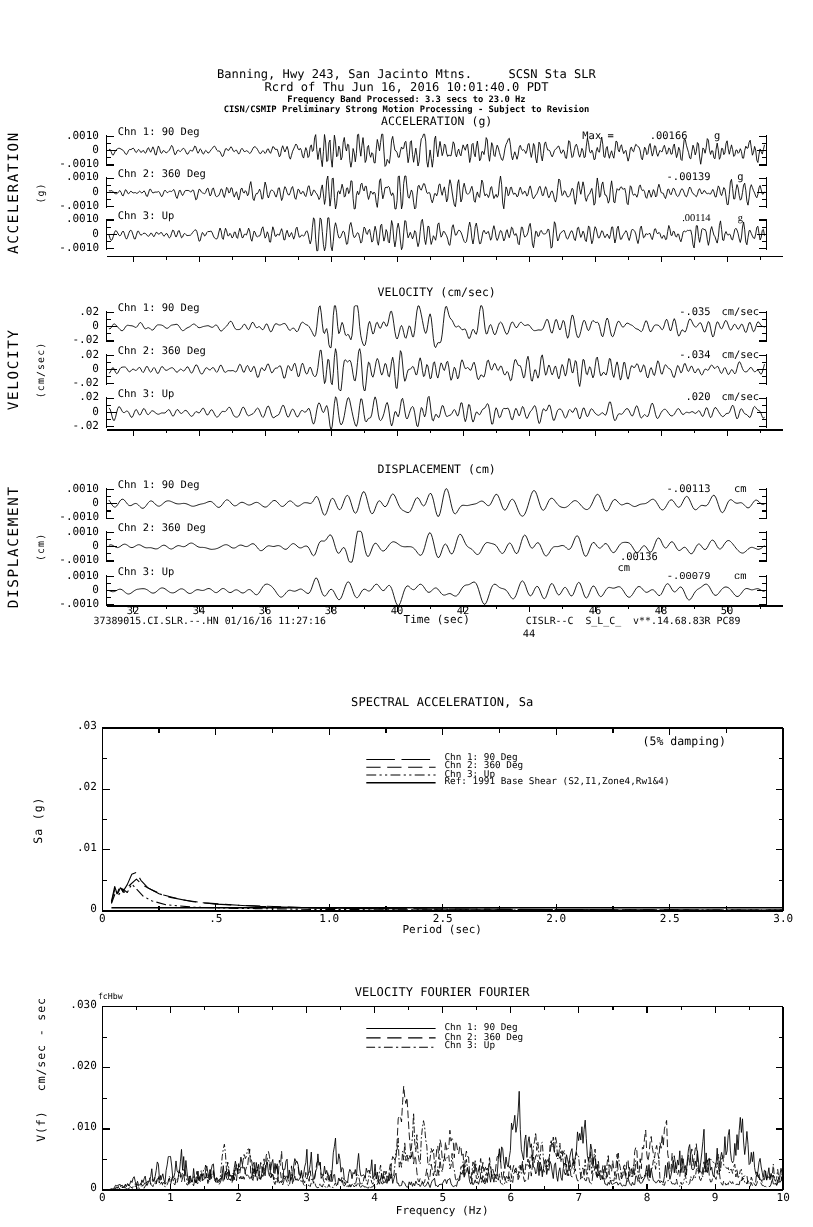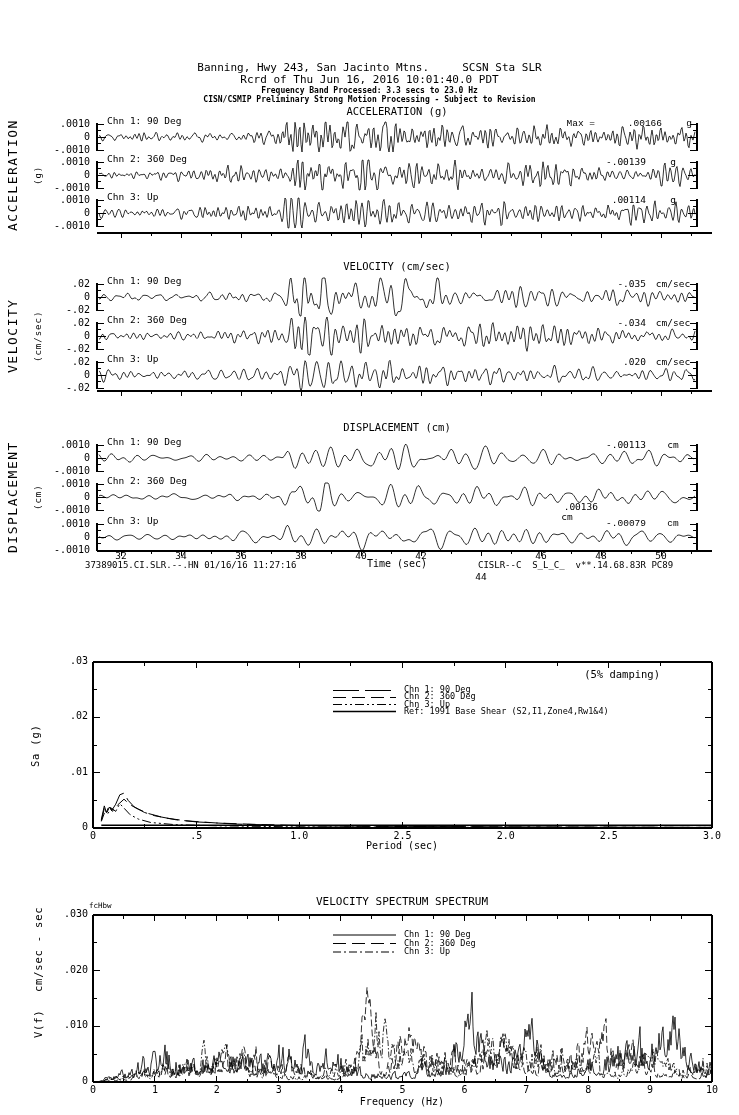--- a/index.html
+++ b/index.html
@@ -316,54 +316,55 @@
 
   <div class="lbl f11 ca" style="left:0;top:62;width:739px;top:62px">Banning, Hwy 243, San Jacinto Mtns.     SCSN Sta SLR</div>
   <div class="lbl f11 ca" style="left:0;top:74px;width:739px">Rcrd of Thu Jun 16, 2016 10:01:40.0 PDT</div>
   <div class="lbl f8 b ca" style="left:0;top:87px;width:739px">Frequency Band Processed: 3.3 secs to 23.0 Hz</div>
   <div class="lbl f8 b ca" style="left:0;top:96px;width:739px">CISN/CSMIP Preliminary Strong Motion Processing - Subject to Revision</div>
 
   <div class="lbl f10 ca" style="left:347px;top:559px;width:100px">Time (sec)</div>
   <div class="lbl f9" style="left:85px;top:561px">37389015.CI.SLR.--.HN 01/16/16 11:27:16</div>
   <div class="lbl f9" style="left:478px;top:561px">CISLR--C  S_L_C_  v**.14.68.83R PC89</div>
 
+  <div class="lbl f11 ca" style="left:97px;top:633px;width:610px">SPECTRAL ACCELERATION, Sa</div>
   <div class="lbl f105 ra" style="left:495px;top:669px;width:165px">(5% damping)</div>
   <div class="lbl f105 ls08 vert" style="left:30px;top:686px;height:120px;width:14px">Sa (g)</div>
   <div class="lbl f10 ca" style="left:352px;top:841px;width:100px">Period (sec)</div>
   <div class="lbl f85 leg" style="left:404px;top:686px">Chn 1: 90 Deg</div>
   <div class="lbl f85 leg" style="left:404px;top:693px">Chn 2: 360 Deg</div>
   <div class="lbl f85 leg" style="left:404px;top:700.5px">Chn 3: Up</div>
   <div class="lbl f85 leg" style="left:404px;top:708px">Ref: 1991 Base Shear (S2,I1,Zone4,Rw1&amp;4)</div>
 
-  <div class="lbl f11 ca" style="left:97px;top:896px;width:610px">VELOCITY SPECTRUM SPECTRUM</div>
+  <div class="lbl f11 ca" style="left:97px;top:896px;width:610px">VELOCITY FOURIER FOURIER</div>
   <div class="lbl f7" style="left:89px;top:902px">fcHbw</div>
   <div class="lbl f105 ls08 vert" style="left:33px;top:888px;height:122px;width:14px">cm/sec - sec</div>
   <div class="lbl f105 ls08 vert" style="left:33px;top:998px;height:52px;width:14px">V(f)</div>
   <div class="lbl f10 ca" style="left:337px;top:1097px;width:130px">Frequency (Hz)</div>
   <div class="lbl f85 leg" style="left:404px;top:931px">Chn 1: 90 Deg</div>
   <div class="lbl f85 leg" style="left:404px;top:939.5px">Chn 2: 360 Deg</div>
   <div class="lbl f85 leg" style="left:404px;top:948px">Chn 3: Up</div>
 <div class="lbl f105 ca" style="left: 97px; top: 106px; width: 600px;">ACCELERATION (g)</div>
     <div class="lbl f13 ls15 vert" style="left: 6px; top: 90px; width: 14px; height: 170px;">ACCELERATION</div>
     <div class="lbl f9 ls1 vert" style="left: 34px; top: 130px; width: 14px; height: 90px;">(g)</div>
     <div class="lbl f10 ra" style="left: 40px; top: 119px; width: 50px;">.0010</div>
     <div class="lbl f10 ra" style="left: 40px; top: 132px; width: 50px;">0</div>
     <div class="lbl f10 ra" style="left: 40px; top: 145px; width: 50px;">-.0010</div>
     <div class="lbl f95" style="left: 107px; top: 116px;">Chn 1: 90 Deg</div>
-    <div class="lbl f95 maxrow" style="left: 556px; top: 119px; width: 160px; font-family: Liberation Mono, monospace;"><span class="pfx">Max =</span><span class="val">.00166</span><span class="unit">g</span></div>
+    <div class="lbl f95 maxrow" style="left: 519px; top: 119px; width: 160px;"><span class="pfx">Max =</span><span class="val">.00166</span><span class="unit">g</span></div>
     <div class="lbl f10 ra" style="left: 40px; top: 157px; width: 50px;">.0010</div>
     <div class="lbl f10 ra" style="left: 40px; top: 170px; width: 50px;">0</div>
     <div class="lbl f10 ra" style="left: 40px; top: 183px; width: 50px;">-.0010</div>
     <div class="lbl f95" style="left: 107px; top: 154px;">Chn 2: 360 Deg</div>
     <div class="lbl f95 maxrow" style="left: 540px; top: 157px; width: 160px;"><span class="pfx"></span><span class="val">-.00139</span><span class="unit">g</span></div>
     <div class="lbl f10 ra" style="left: 40px; top: 195px; width: 50px;">.0010</div>
     <div class="lbl f10 ra" style="left: 40px; top: 208px; width: 50px;">0</div>
     <div class="lbl f10 ra" style="left: 40px; top: 221px; width: 50px;">-.0010</div>
     <div class="lbl f95" style="left: 107px; top: 192px;">Chn 3: Up</div>
-    <div class="lbl f95 maxrow" style="left: 540px; top: 195px; width: 160px;"><span class="pfx"></span><span class="val">.00114</span><span class="unit">g</span></div>
+    <div class="lbl f95 maxrow" style="left: 540px; top: 195px; width: 160px; font-family: Liberation Serif, serif;"><span class="pfx"></span><span class="val">.00114</span><span class="unit">g</span></div>
     <div class="lbl f105 ca" style="left: 97px; top: 261px; width: 600px;">VELOCITY (cm/sec)</div>
     <div class="lbl f13 ls15 vert" style="left: 6px; top: 251px; width: 14px; height: 170px;">VELOCITY</div>
     <div class="lbl f9 ls1 vert" style="left: 34px; top: 291px; width: 14px; height: 90px;">(cm/sec)</div>
     <div class="lbl f10 ra" style="left: 40px; top: 279px; width: 50px;">.02</div>
     <div class="lbl f10 ra" style="left: 40px; top: 292px; width: 50px;">0</div>
     <div class="lbl f10 ra" style="left: 40px; top: 305px; width: 50px;">-.02</div>
     <div class="lbl f95" style="left: 107px; top: 276px;">Chn 1: 90 Deg</div>
     <div class="lbl f95 maxrow" style="left: 540px; top: 279px; width: 160px;"><span class="pfx"></span><span class="val">-.035</span><span class="unit">cm/sec</span></div>
     <div class="lbl f10 ra" style="left: 40px; top: 318px; width: 50px;">.02</div>
     <div class="lbl f10 ra" style="left: 40px; top: 331px; width: 50px;">0</div>

